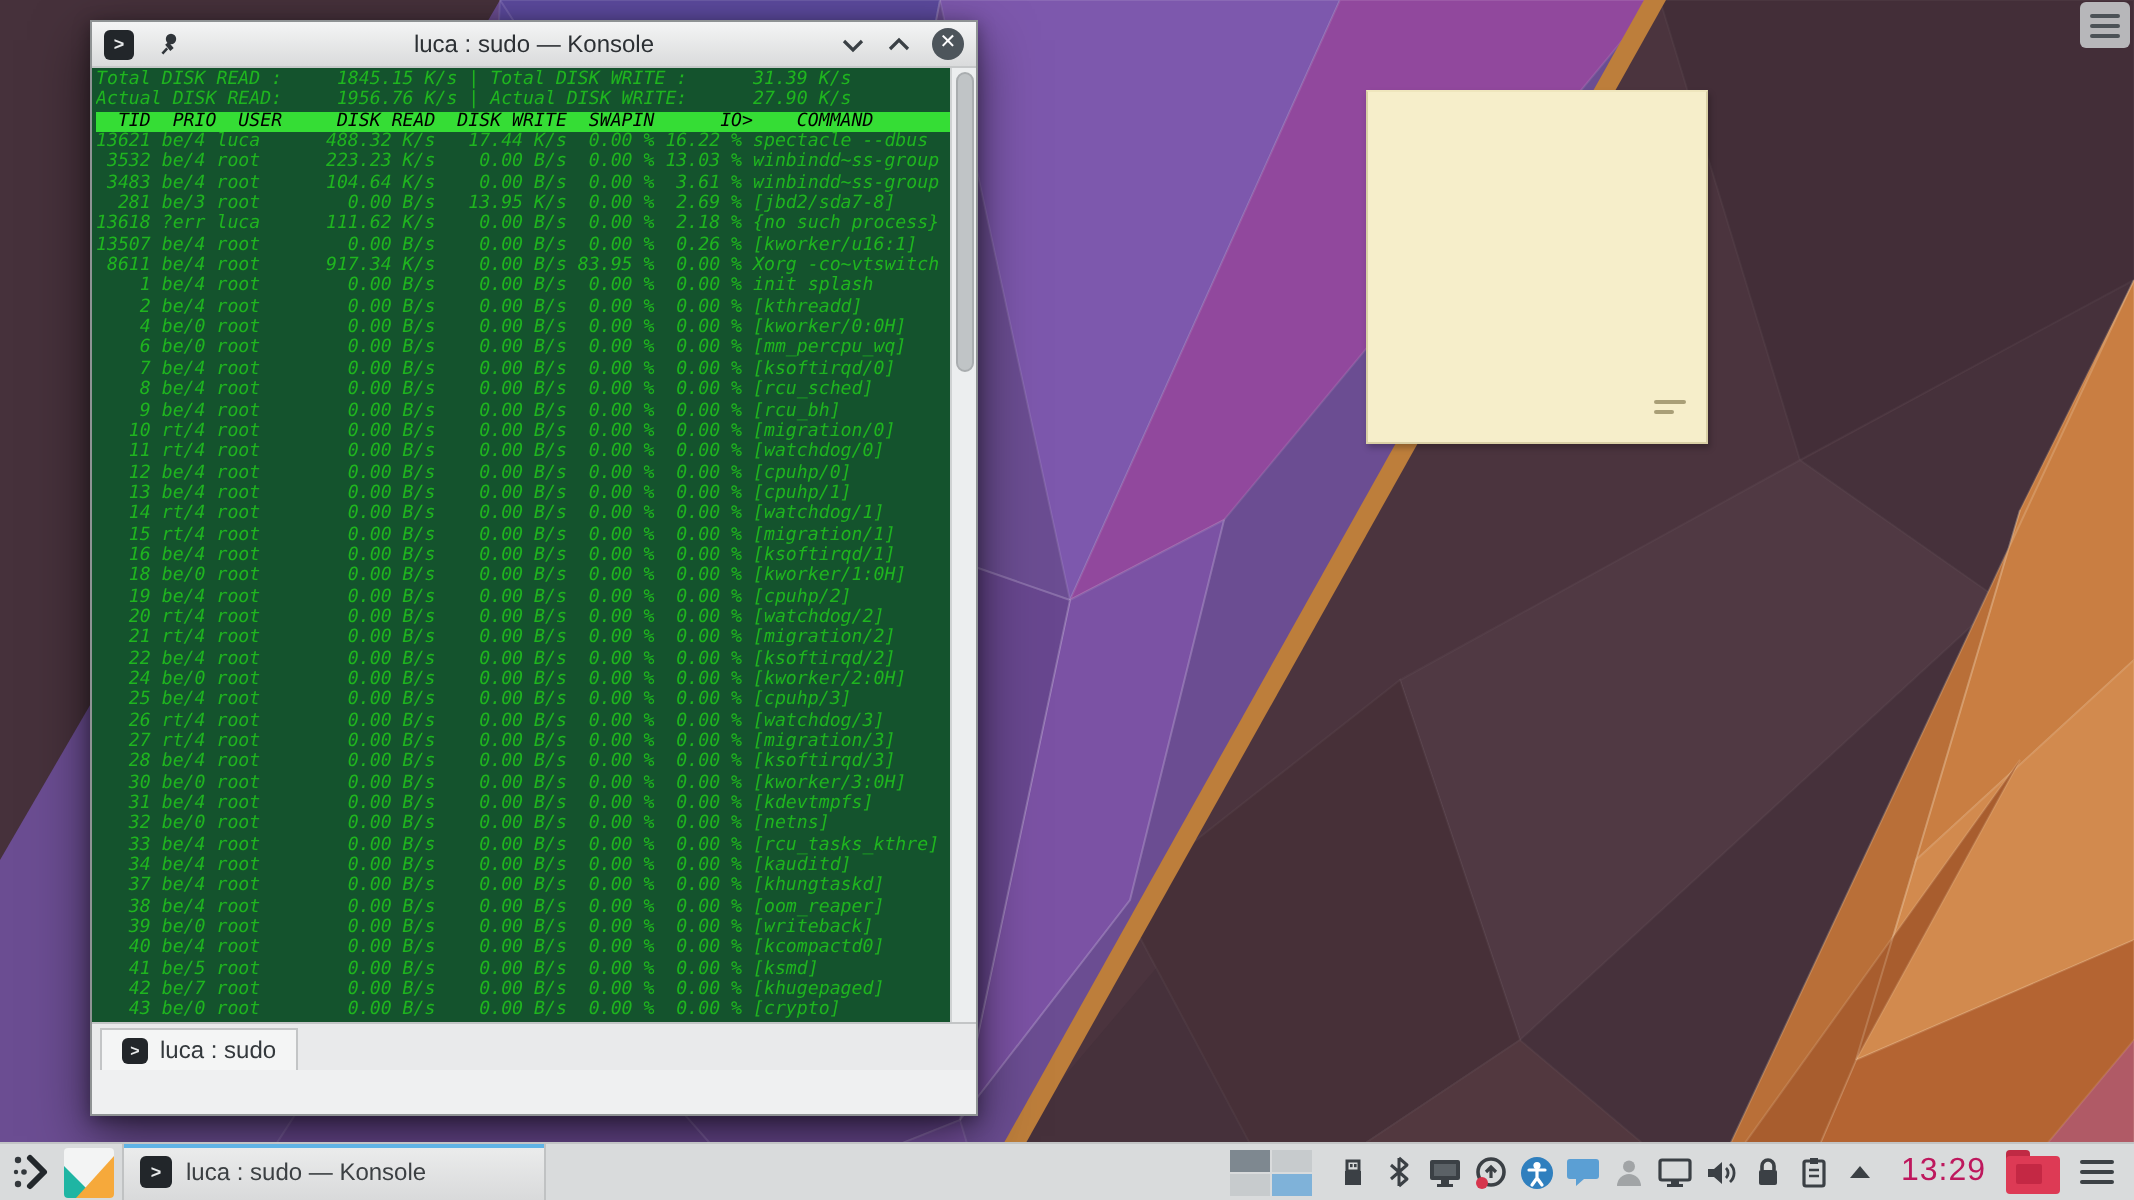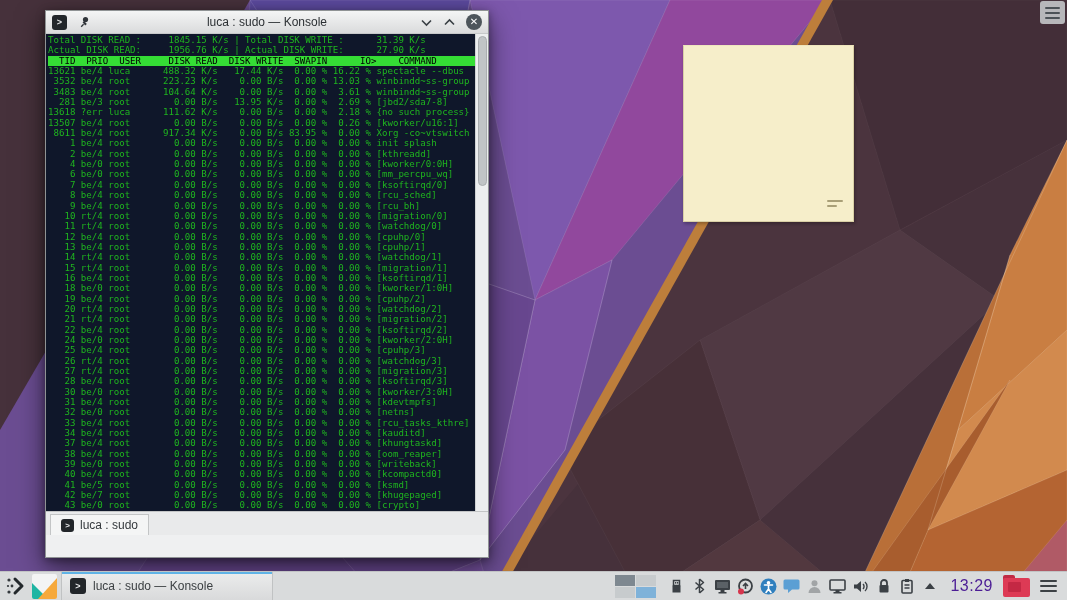--- a/index.html
+++ b/index.html
@@ -29,21 +29,21 @@
   .pin { margin-left:10px; }
   .win-title { position:absolute; left:0; right:0; text-align:center; font-size:12px; color:#2c3034; }
   .tb-buttons { margin-left:auto; display:flex; align-items:center; gap:10px; z-index:1; }
   .close-btn { width:16px; height:16px; background:#4d555b; border-radius:50%; color:#fff; font-size:10px;
                line-height:15px; text-align:center; }
   .chev { font-size:11px; color:#3a4045; line-height:1; }
 
   .menubar { height:22px; background:#eff0f1; display:flex; align-items:center; padding-left:8px; gap:2px; }
   .menu-item { font-size:12px; color:#31363b; padding:2px 9px; }
 
-  .term-wrap { position:relative; height:477px; background:#0f172a; }
+  .term-wrap { position:relative; height:477px; background:#14532d;font-style:italic; }
   .term { position:absolute; left:2px; top:1px; right:13px; bottom:0;
           font-family:"DejaVu Sans Mono", monospace; font-size:9.1px; line-height:10.35px;
           white-space:pre; color:#1fb51f; overflow:hidden; }
   .term-line { height:10.35px; }
   .term-line.hl { background:#35dd35; color:#000; }
   .term-scroll { position:absolute; top:0; right:0; width:13px; bottom:0; background:#eceeef; border-left:1px solid #cfd2d3; }
   .term-thumb { position:absolute; top:2px; left:2px; width:9px; height:150px; background:#c0c4c6;
                 border:1px solid #a9adaf; border-radius:5px; }
 
   .tabbar { height:24px; background:#e9eaeb; border-top:1px solid #c3c5c6; display:flex; align-items:flex-end; padding-left:4px; }
@@ -64,21 +64,21 @@
   .task .app-icon { width:16px; height:16px; font-size:9px; }
   .task-label { font-size:12px; color:#3c4043; white-space:nowrap; overflow:hidden; }
 
   .tray { margin-left:auto; display:flex; align-items:center; gap:6px; padding-right:4px; }
   .pager { display:grid; grid-template-columns:20px 20px; grid-template-rows:11px 11px; gap:1px; margin-right:6px; }
   .pager b { display:block; }
   .pager .c1 { background:#7e8890; } .pager .c2 { background:#c7cbcd; }
   .pager .c3 { background:#c7cbcd; } .pager .c4 { background:#7fb2d9; }
   .tray-icon { width:17px; height:17px; display:flex; align-items:center; justify-content:center; }
   .dim { opacity:.35; }
-  .clock { font-size:16px; color:#4c1d95; margin:0 4px 0 6px; letter-spacing:.5px; }
+  .clock { font-size:16px; color:#be185d; margin:0 4px 0 6px; letter-spacing:.5px; }
   .red-folder { position:relative; width:27px; height:22px; margin-right:4px; }
   .red-folder .tab2 { position:absolute; top:0; left:0; width:12px; height:5px; background:#c02a44; border-radius:2px 2px 0 0; }
   .red-folder .body2 { position:absolute; top:3px; left:0; right:0; bottom:0; background:#dd3a55; border-radius:2px; }
   .red-folder .inner { position:absolute; top:7px; left:5px; width:13px; height:10px; background:#c42844; border-radius:1px; }
   .hamburger { width:17px; margin-right:6px; }
   .hamburger i { display:block; height:2px; background:#3c4145; margin:3px 0; border-radius:1px; }
 </style>
 </head>
 <body>
 

